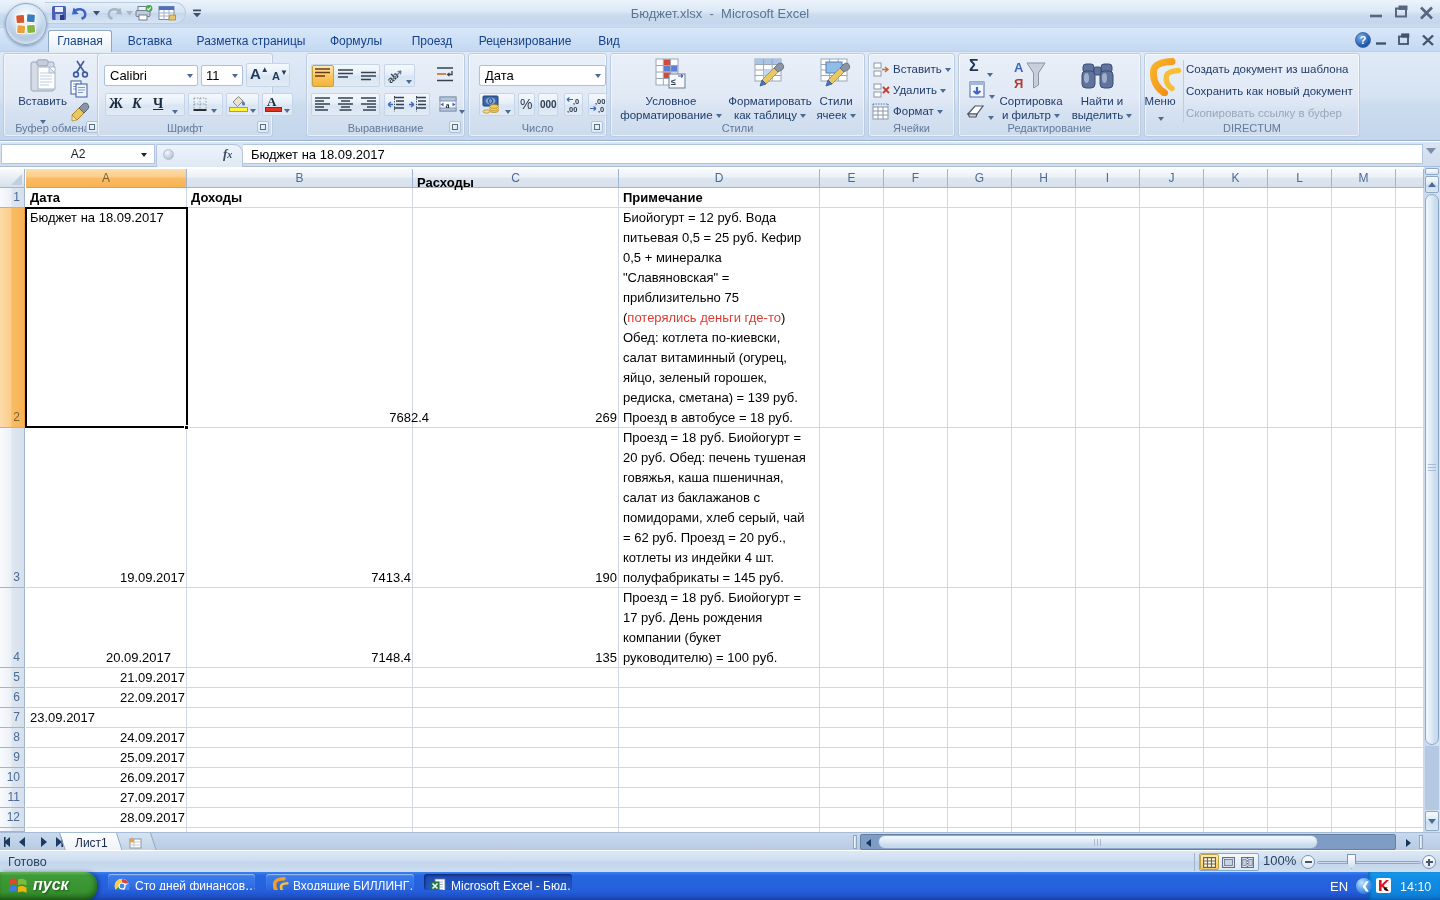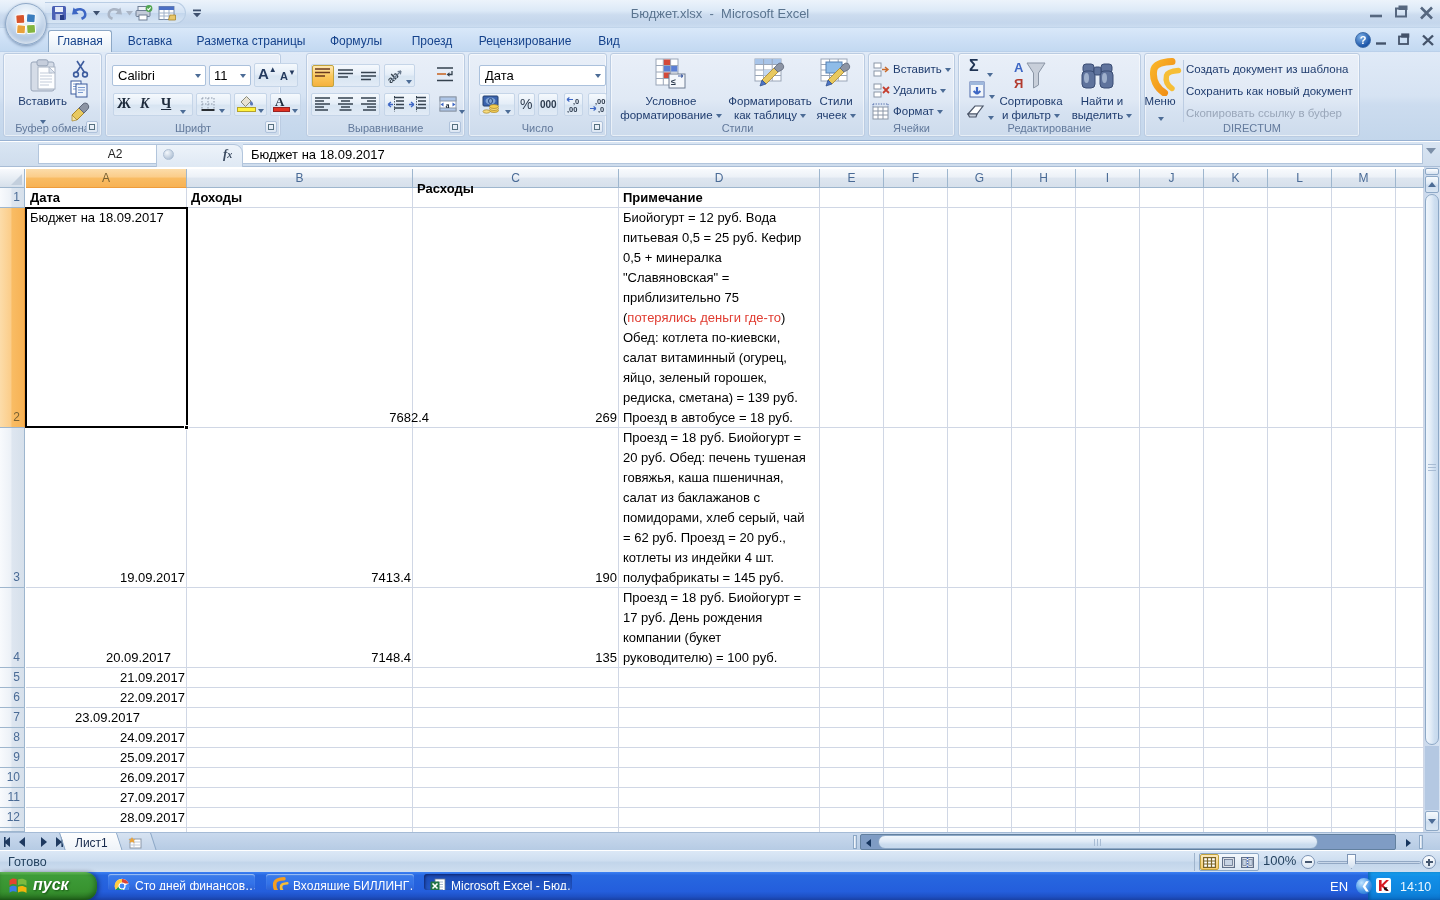--- a/index.html
+++ b/index.html
@@ -52,21 +52,21 @@
 .combo{position:absolute;background:#fff;border:1px solid #ABC1DC;border-radius:2px;
  font-size:13px;color:#000;}
 .combo .dar{position:absolute;right:4px;top:8px;}
 .sbtn{position:absolute;border:1px solid #C5D5E8;border-radius:2px;
  background:linear-gradient(#F5F9FD,#E5EEF8 45%,#D8E5F2 55%,#E2EBF6);}
 
 
 #fbar{left:0;top:142px;width:1440px;height:25px;
  background:linear-gradient(#D9E5F3,#CfDDED);border-bottom:1px solid #A9BDD6;}
 #namebox{left:1px;top:2px;width:154px;height:20px;background:#fff;border:1px solid #B2C5DC;
- font-size:12px;color:#222;text-align:center;line-height:19px;margin-left:37px;}
+ font-size:12px;color:#222;text-align:center;line-height:19px;}
 #fxzone{left:156px;top:2px;width:87px;height:34px;background:linear-gradient(#EDF3FA,#D8E4F1);
  border:1px solid #B2C5DC;border-radius:0 9px 9px 0;}
 #ftext{left:243px;top:2px;width:1180px;height:20px;background:#fff;border:1px solid #B2C5DC;border-left:none;
  font-size:13px;color:#000;line-height:19px;padding-left:8px;}
 
 
 #grid{left:0;top:167px;width:1424px;height:665px;background:#fff;overflow:hidden;}
 .colhdr{position:absolute;top:2px;height:19px;text-align:center;font-size:12px;color:#4A6B96;
  line-height:19px;
  background:linear-gradient(#F8FAFD 0%,#ECF1F7 45%,#DEE6F0 50%,#D6E0EB 100%);
@@ -192,21 +192,21 @@
       </svg>
       <svg class="abs" style="left:66px;top:48px;" width="20" height="20" viewBox="0 0 20 20">
         <path d="M2 13 L9 6 L14 11 L7 18 Z" fill="#E8C95F" stroke="#A8852C"></path>
         <path d="M9 6 L13 2 C14.5 .5 17 1 18 2.5 C19 4 19 6 17.5 7.5 L14 11 Z" fill="#8C94A4" stroke="#5D6678"></path>
         <path d="M2 13 L7 18 L2 19 Z" fill="#F2E3A4" stroke="#A8852C" stroke-width=".7"></path>
       </svg>
       <div class="rglabel">Буфер обмена</div>
       <div class="launcher" style="right:3px;"></div>
     </div>
 
-    <div class="rgroup" style="left:105px;width:176px;">
+    <div class="rgroup" style="left:97px;width:176px;">
       <div class="combo" style="left:6px;top:11px;width:94px;height:21px;line-height:19px;padding-left:5px;">Calibri<span class="dar"></span></div>
       <div class="combo" style="left:103px;top:11px;width:42px;height:21px;line-height:19px;padding-left:4px;">11<span class="dar"></span></div>
       <div class="sbtn" style="left:148px;top:9px;width:44px;height:24px;"></div>
       <div class="abs" style="left:152px;top:11px;font-size:15px;font-weight:bold;color:#243A5E;">A<span style="font-size:8px;vertical-align:7px;">▲</span></div>
       <div class="abs" style="left:174px;top:14px;font-size:11px;font-weight:bold;color:#243A5E;">A<span style="font-size:8px;vertical-align:5px;">▼</span></div>
       <div class="sbtn" style="left:7px;top:39px;width:80px;height:23px;"></div>
       <div class="abs" style="left:11px;top:42px;width:18px;font-size:14px;font-weight:bold;color:#1E2B3C;font-family:'Liberation Serif',serif;">Ж</div>
       <div class="abs" style="left:34px;top:42px;width:14px;font-size:14px;font-weight:bold;font-style:italic;color:#1E2B3C;font-family:'Liberation Serif',serif;">К</div>
       <div class="abs" style="left:55px;top:42px;width:14px;font-size:14px;font-weight:bold;text-decoration:underline;color:#1E2B3C;font-family:'Liberation Serif',serif;">Ч</div>
       <div class="abs" style="left:74px;top:48px;"><span class="dar"></span></div>
@@ -533,37 +533,37 @@
 <div class="gh" style="top:520px;width:1398px;"></div>
 <div class="gh" style="top:540px;width:1398px;"></div>
 <div class="gh" style="top:560px;width:1398px;"></div>
 <div class="gh" style="top:580px;width:1398px;"></div>
 <div class="gh" style="top:600px;width:1398px;"></div>
 <div class="gh" style="top:620px;width:1398px;"></div>
 <div class="gh" style="top:640px;width:1398px;"></div>
 <div class="gh" style="top:660px;width:1398px;"></div>
 <div class="cell" style="left:26px;top:21px;width:161px;height:20px;padding:0 4px 0 4px;line-height:20px;"><b>Дата</b></div>
 <div class="cell" style="left:187px;top:21px;width:226px;height:20px;padding:0 4px 0 4px;line-height:20px;"><b>Доходы</b></div>
-<div class="cell" style="left:413px;top:12px;width:206px;height:32px;padding:0 4px 0 4px;line-height:20px;"><b>Расходы</b></div>
+<div class="cell" style="left:413px;top:6px;width:206px;height:32px;padding:0 4px 0 4px;line-height:20px;"><b>Расходы</b></div>
 <div class="cell" style="left:619px;top:21px;width:201px;height:20px;padding:0 4px 0 4px;line-height:20px;"><b>Примечание</b></div>
 <div class="cell" style="left:26px;top:41px;width:161px;height:20px;padding:0 4px 0 4px;line-height:20px;">Бюджет на 18.09.2017</div>
 <div class="cell" style="left:187px;top:241px;width:244px;height:20px;padding:0 2px 0 4px;line-height:20px;text-align:right;">7682.4</div>
 <div class="cell" style="left:413px;top:241px;width:206px;height:20px;padding:0 2px 0 4px;line-height:20px;text-align:right;">269</div>
 <div class="cell" style="left:619px;top:41px;width:201px;height:220px;padding:0 4px 0 4px;line-height:20px;">Биойогурт = 12 руб. Вода<br>питьевая 0,5 = 25 руб. Кефир<br>0,5 + минералка<br>"Славяновская" =<br>приблизительно 75<br>(<span style="color:#E03C31;">потерялись деньги где-то</span>)<br>Обед: котлета по-киевски,<br>салат витаминный (огурец,<br>яйцо, зеленый горошек,<br>редиска, сметана) = 139 руб.<br>Проезд в автобусе = 18 руб.</div>
 <div class="cell" style="left:26px;top:401px;width:161px;height:20px;padding:0 2px 0 4px;line-height:20px;text-align:right;">19.09.2017</div>
 <div class="cell" style="left:187px;top:401px;width:226px;height:20px;padding:0 2px 0 4px;line-height:20px;text-align:right;">7413.4</div>
 <div class="cell" style="left:413px;top:401px;width:206px;height:20px;padding:0 2px 0 4px;line-height:20px;text-align:right;">190</div>
 <div class="cell" style="left:619px;top:261px;width:201px;height:160px;padding:0 4px 0 4px;line-height:20px;">Проезд = 18 руб. Биойогурт =<br>20 руб. Обед: печень тушеная<br>говяжья, каша пшеничная,<br>салат из баклажанов с<br>помидорами, хлеб серый, чай<br>= 62 руб. Проезд = 20 руб.,<br>котлеты из индейки 4 шт.<br>полуфабрикаты = 145 руб.</div>
 <div class="cell" style="left:26px;top:481px;width:161px;height:20px;padding:0 16px 0 4px;line-height:20px;text-align:right;">20.09.2017</div>
 <div class="cell" style="left:187px;top:481px;width:226px;height:20px;padding:0 2px 0 4px;line-height:20px;text-align:right;">7148.4</div>
 <div class="cell" style="left:413px;top:481px;width:206px;height:20px;padding:0 2px 0 4px;line-height:20px;text-align:right;">135</div>
 <div class="cell" style="left:619px;top:421px;width:201px;height:80px;padding:0 4px 0 4px;line-height:20px;">Проезд = 18 руб. Биойогурт =<br>17 руб. День рождения<br>компании (букет<br>руководителю) = 100 руб.</div>
 <div class="cell" style="left:26px;top:501px;width:161px;height:20px;padding:0 2px 0 4px;line-height:20px;text-align:right;">21.09.2017</div>
 <div class="cell" style="left:26px;top:521px;width:161px;height:20px;padding:0 2px 0 4px;line-height:20px;text-align:right;">22.09.2017</div>
-<div class="cell" style="left:26px;top:541px;width:161px;height:20px;padding:0 2px 0 4px;line-height:20px;text-align:center;">23.09.2017</div>
+<div class="cell" style="left:26px;top:541px;width:161px;height:20px;padding:0 2px 0 4px;line-height:20px;text-align:left;">23.09.2017</div>
 <div class="cell" style="left:26px;top:561px;width:161px;height:20px;padding:0 2px 0 4px;line-height:20px;text-align:right;">24.09.2017</div>
 <div class="cell" style="left:26px;top:581px;width:161px;height:20px;padding:0 2px 0 4px;line-height:20px;text-align:right;">25.09.2017</div>
 <div class="cell" style="left:26px;top:601px;width:161px;height:20px;padding:0 2px 0 4px;line-height:20px;text-align:right;">26.09.2017</div>
 <div class="cell" style="left:26px;top:621px;width:161px;height:20px;padding:0 2px 0 4px;line-height:20px;text-align:right;">27.09.2017</div>
 <div class="cell" style="left:26px;top:641px;width:161px;height:20px;padding:0 2px 0 4px;line-height:20px;text-align:right;">28.09.2017</div>
 <div class="rowhdr" style="top:661px;height:4px;"></div>
 <div id="a2sel" style="left:25px;top:40px;width:163px;height:221px;"></div>
 <div id="a2handle" style="left:184px;top:258px;"></div>
 </div>
   <div class="abs" id="vscroll">

